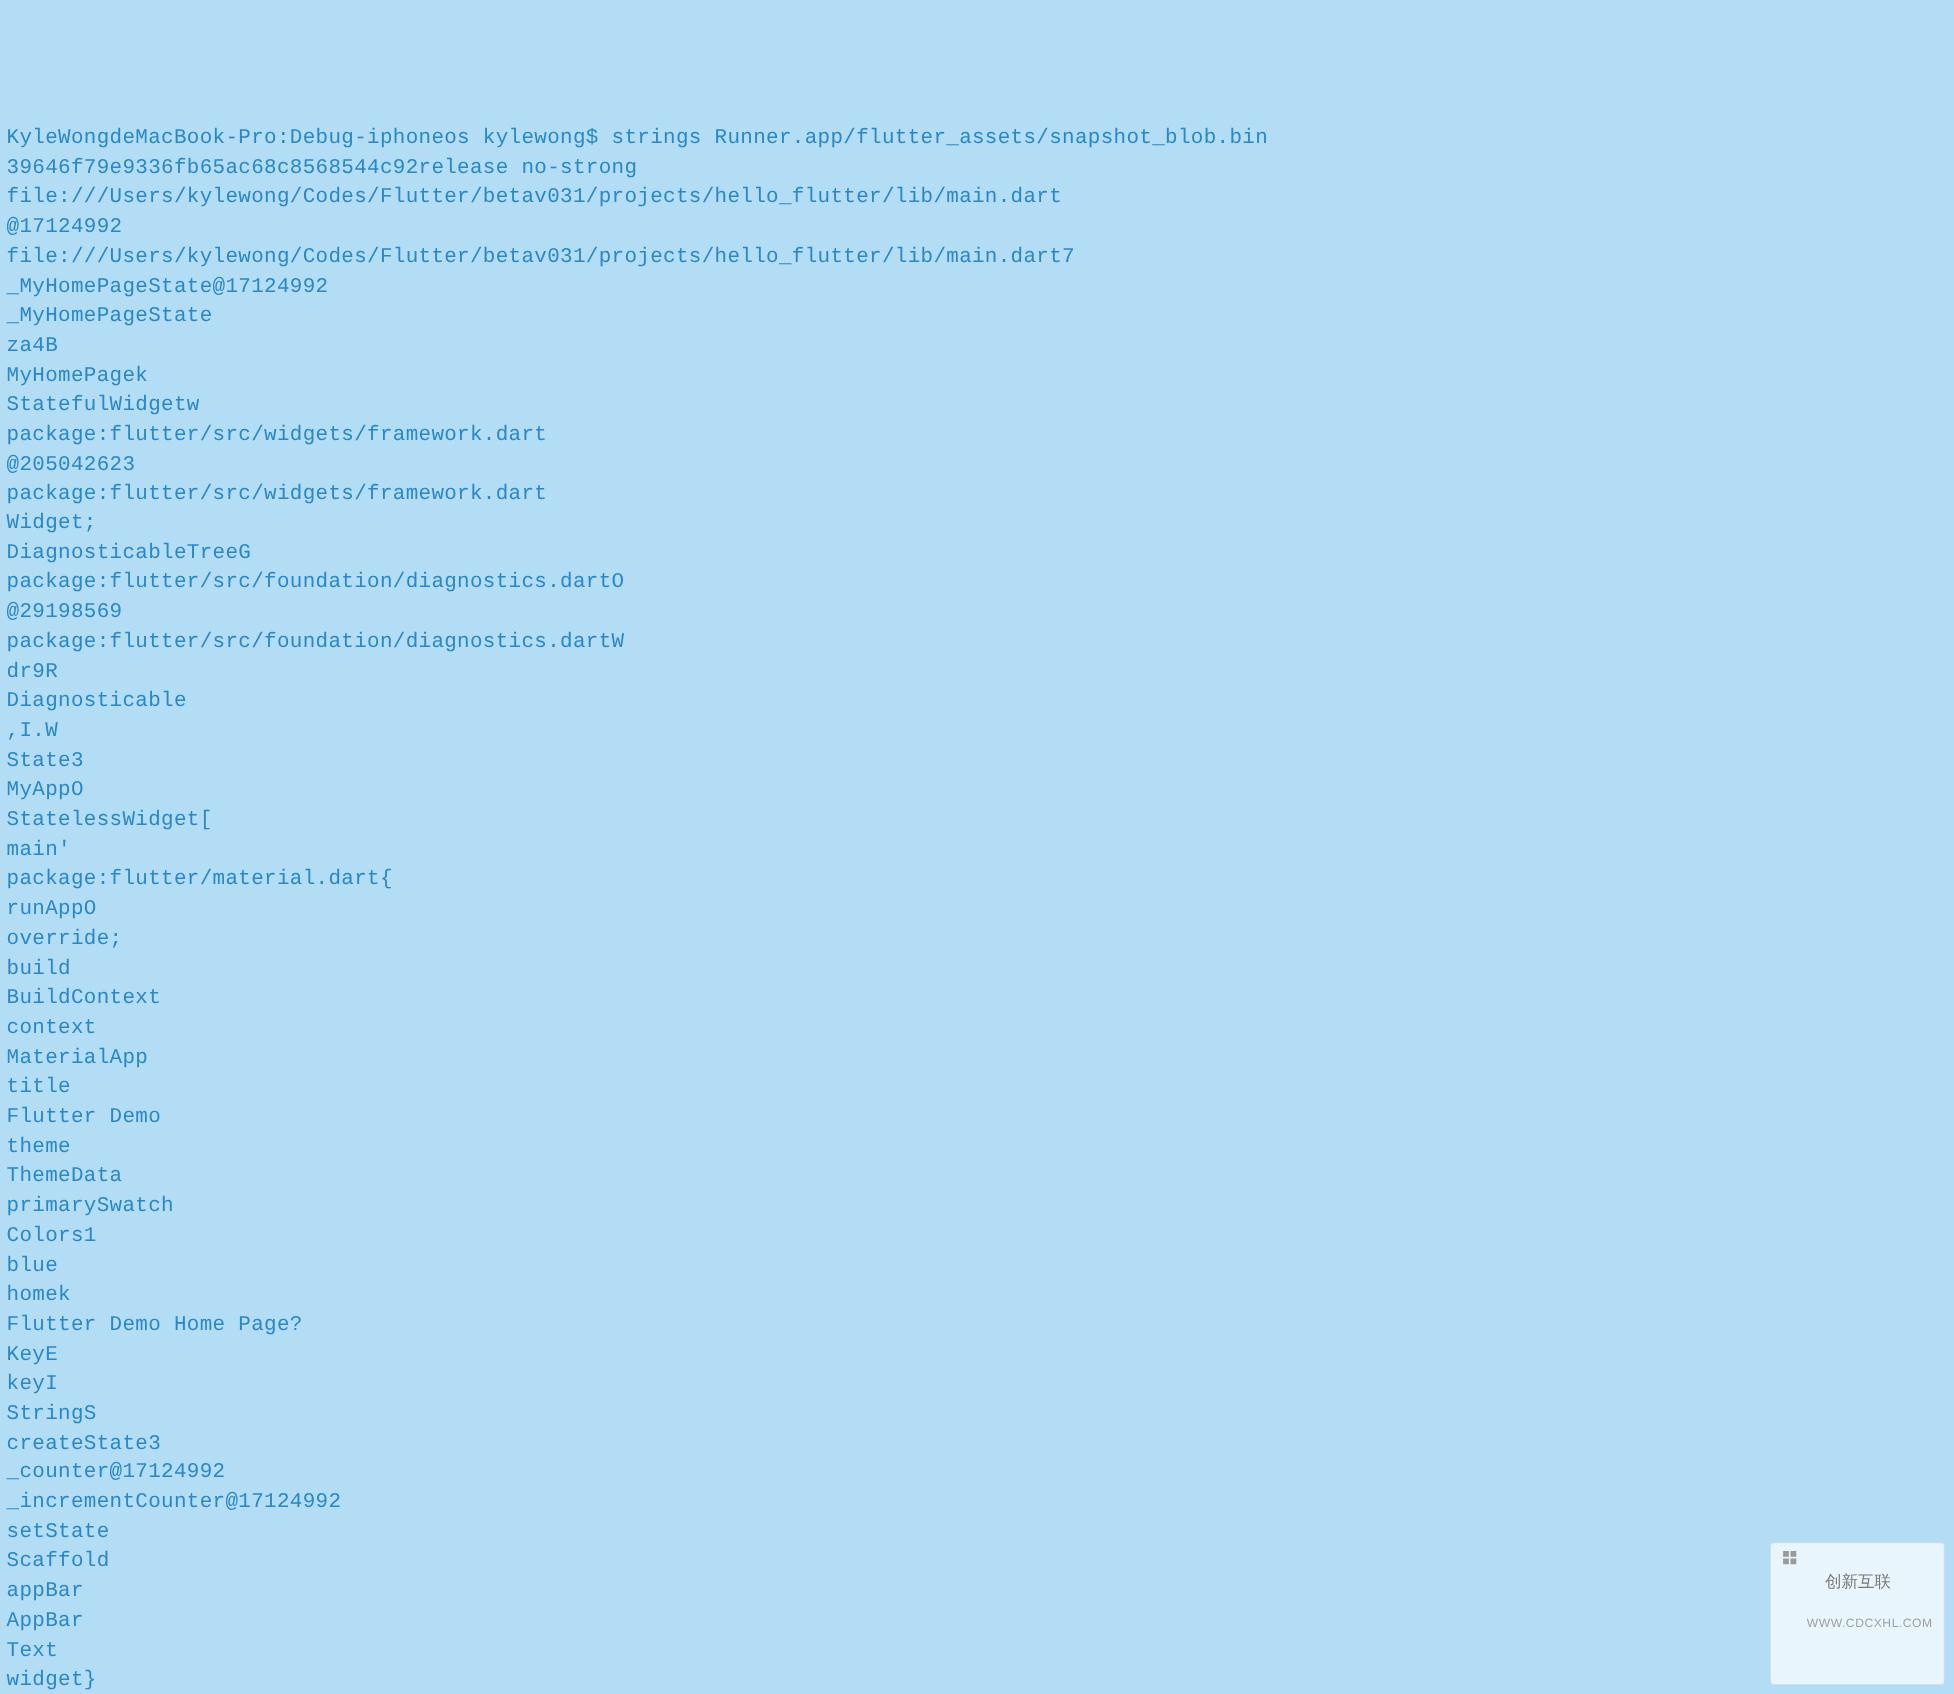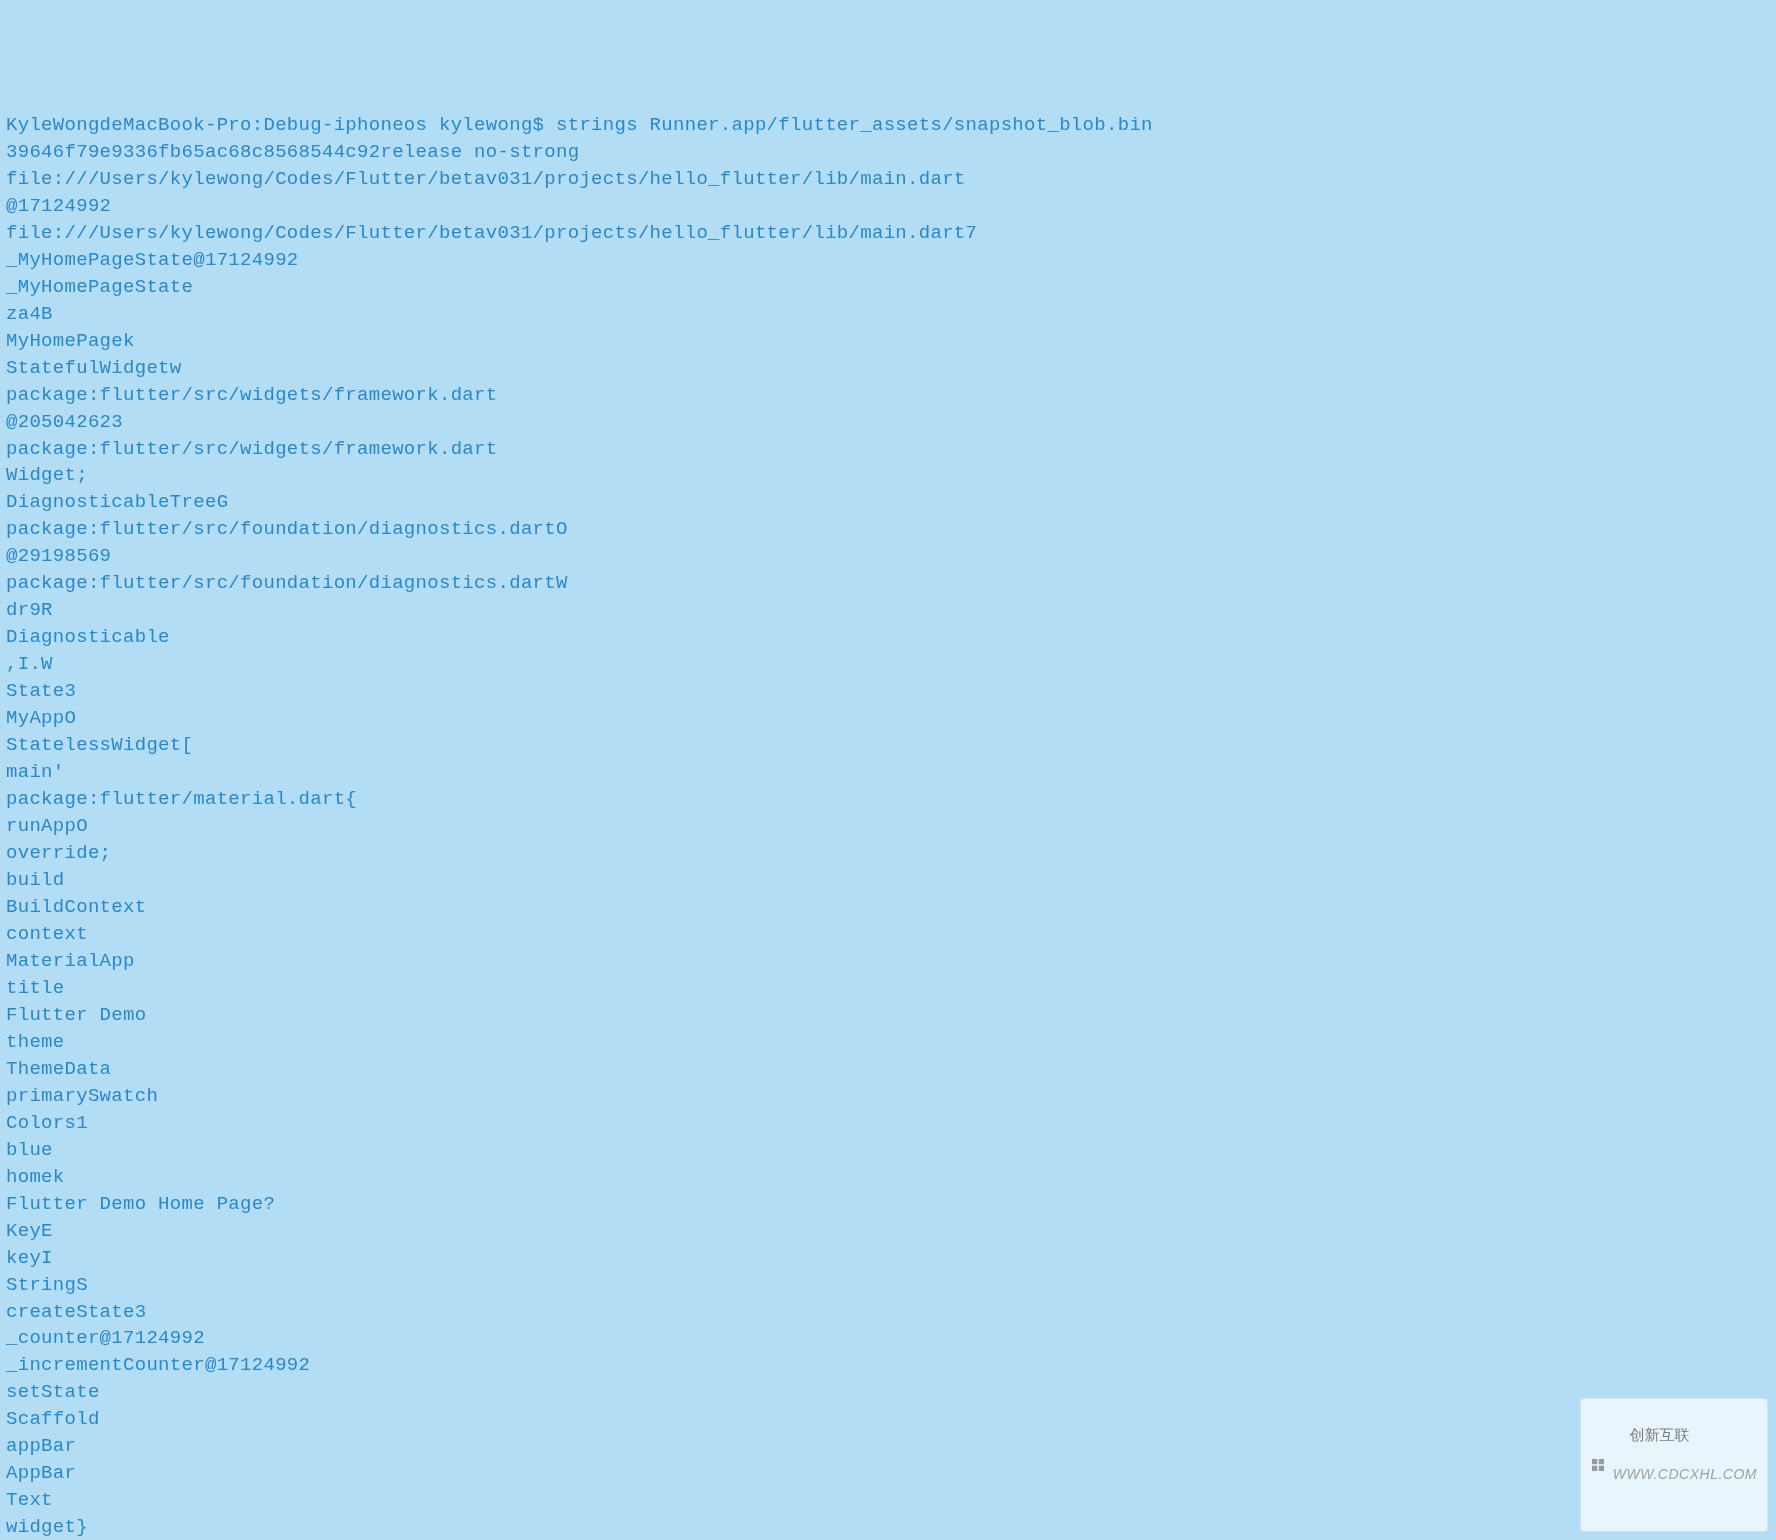--- a/index.html
+++ b/index.html
@@ -25,38 +25,37 @@
   }
   .watermark {
     position: absolute;
     bottom: 8px;
     right: 8px;
     background: rgba(255,255,255,0.7);
     border: 1px solid rgba(0,0,0,0.08);
     border-radius: 4px;
     padding: 4px 10px 4px 8px;
     display: flex;
-    align-items: center;
+    align-items: flex-start;
     gap: 6px;
     color: #7a7a7a;
     font-family: sans-serif;
     font-size: 15px;
   }
   .watermark svg {
     width: 18px;
     height: 18px;
     fill: #9a9a9a;
   }
   .watermark .wm-sub {
-    font-size: 14px;
+    font-size: 11px;
     letter-spacing: 0.5px;
     display: block;
     color: #a0a0a0;
     margin-top: -2px;
-    font-style: italic;
   }
 </style>
 </head>
 <body>
 
 
 
 <div class="terminal">KyleWongdeMacBook-Pro:Debug-iphoneos kylewong$ strings Runner.app/flutter_assets/snapshot_blob.bin
 39646f79e9336fb65ac68c8568544c92release no-strong
 file:///Users/kylewong/Codes/Flutter/betav031/projects/hello_flutter/lib/main.dart

